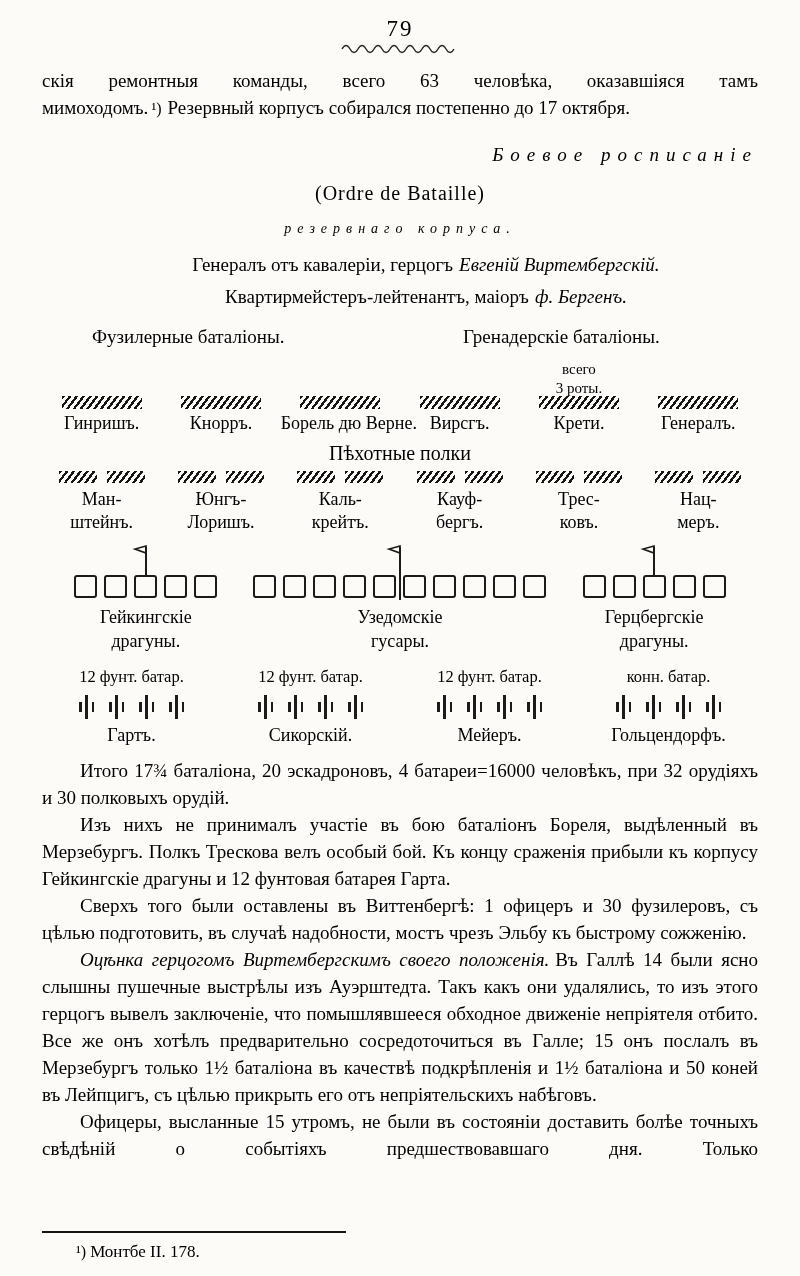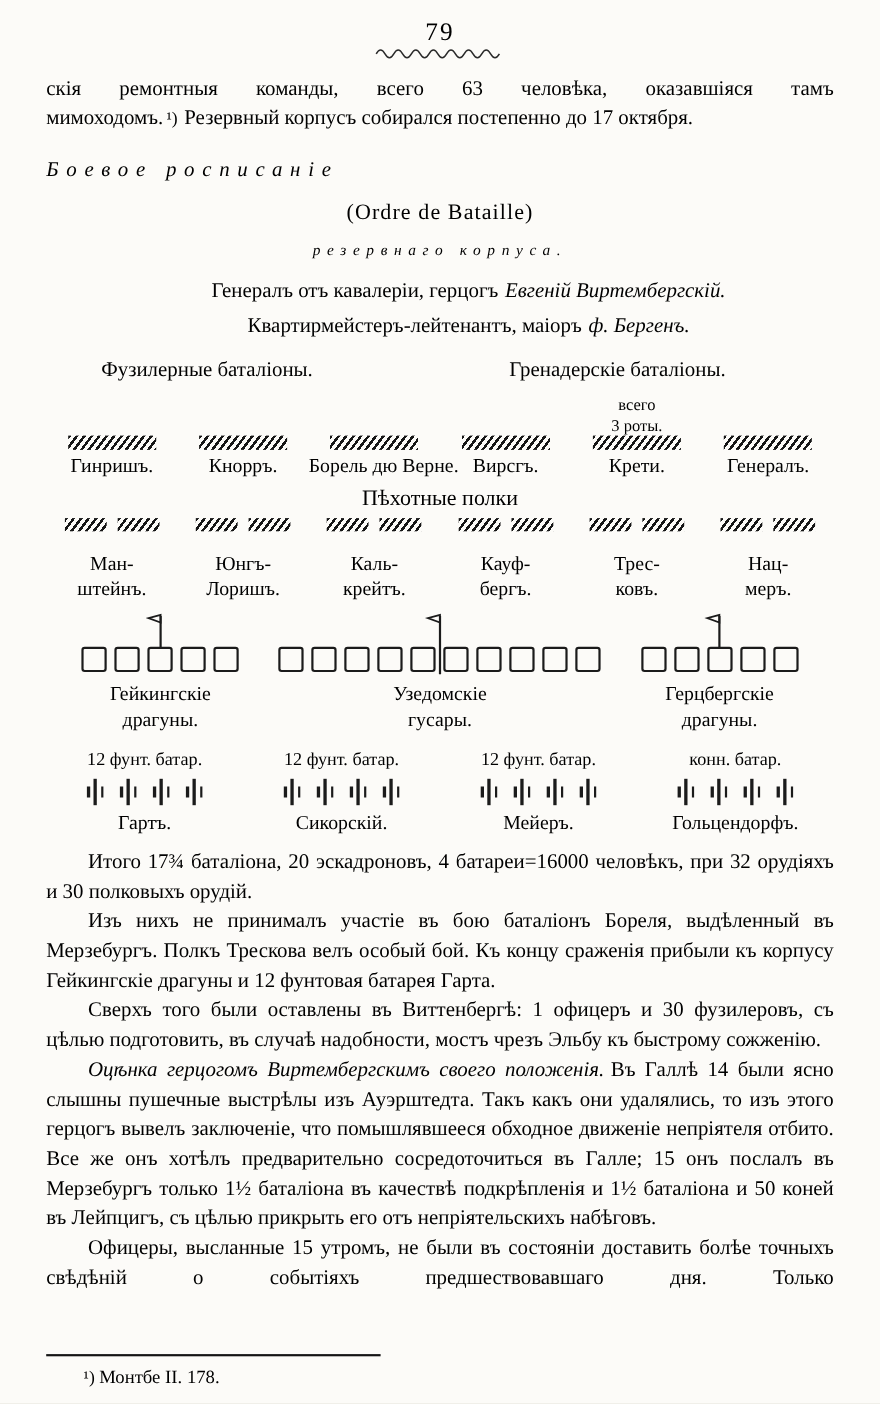--- a/index.html
+++ b/index.html
@@ -16,41 +16,41 @@
     overflow:hidden;
   }
   
   .pgnum{text-align:center;font-size:23px;letter-spacing:2px;}
   .squig{display:block;margin:0 auto;}
   
   .body-text{font-size:19px;line-height:1.42;text-align:justify;margin:0;}
   .intro{margin-top:14px;}
   .fn-ref{font-size:16px;margin:0 6px 0 3px;}
   
-  .h-ru{margin-top:22px;text-align:left;font-style:italic;font-size:19px;letter-spacing:7px;}
+  .h-ru{margin-top:22px;text-align:right;font-style:italic;font-size:19px;letter-spacing:7px;}
   .h-fr{margin-top:16px;text-align:center;font-size:20px;letter-spacing:1px;}
   .h-sub{margin-top:16px;text-align:center;font-style:italic;font-size:14px;letter-spacing:6px;}
   .cmd{margin:14px 0 0 52px;font-size:19px;line-height:1.5;text-align:center;}
   .cmd .nm{font-style:italic;margin-left:6px;}
   
   .col-headers{position:relative;height:26px;margin-top:14px;font-size:19px;}
   .col-headers .lh{position:absolute;left:50px;top:0;}
   .col-headers .rh{position:absolute;left:421px;top:0;}
   .bat-row{display:flex;margin-top:6px;}
   .bat-col{flex:1 1 0;min-width:0;}
   .bat-note{height:38px;text-align:center;font-size:15px;line-height:1.25;padding-top:2px;box-sizing:border-box;}
   .hatch{background:repeating-linear-gradient(127deg,#161616 0 2.3px,rgba(0,0,0,0) 2.3px 5.4px);}
   .bar{width:80px;height:13px;margin:0 auto;}
   .bat-name{text-align:center;font-size:18px;margin-top:4px;white-space:nowrap;}
   .inf-head{margin-top:8px;text-align:center;font-size:20px;}
   .reg-row{display:flex;margin-top:6px;}
   .reg-col{flex:1 1 0;min-width:0;}
   .pair{display:flex;justify-content:center;gap:10px;}
   .bar-sm{width:38px;height:12px;}
-  .reg-name{text-align:center;font-size:18px;line-height:1.3;margin-top:18px;}
+  .reg-name{text-align:center;font-size:18px;line-height:1.3;margin-top:5px;}
   .cav-row{display:flex;margin-top:40px;}
   .cav{position:relative;display:flex;flex-direction:column;align-items:center;}
   .cav.w5{flex:0 0 29%;}
   .cav.w10{flex:0 0 42%;}
   .flag{position:absolute;left:50%;top:-33px;transform:translateX(-14px);}
   .squares{display:flex;gap:7px;}
   .sq{width:19px;height:19px;border:2px solid #1b1b1b;border-radius:3px;background:transparent;}
   .cav-name{text-align:center;font-size:18px;line-height:1.35;margin-top:7px;}
   .bty-row{display:flex;margin-top:14px;}
   .bty-col{flex:1 1 0;min-width:0;text-align:center;}

